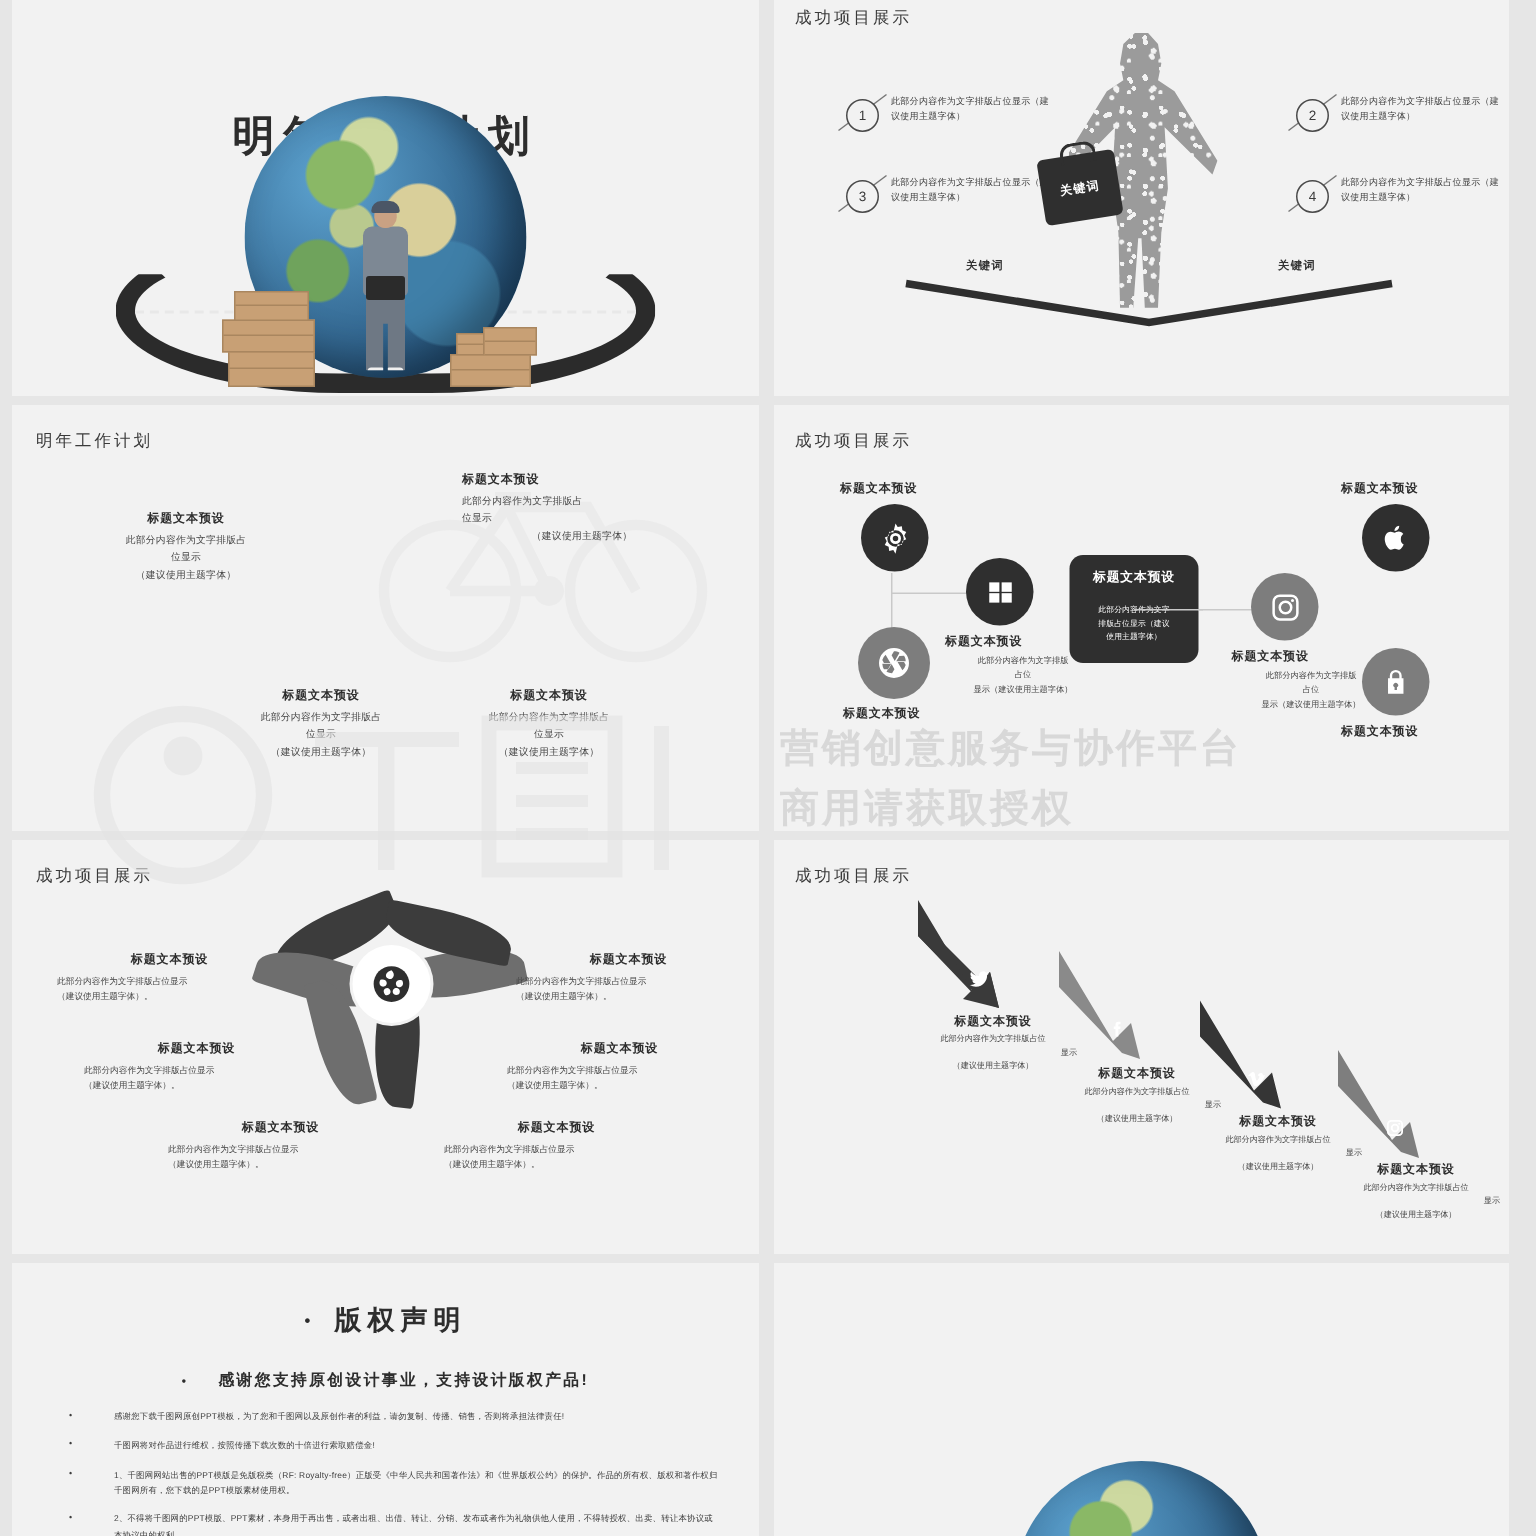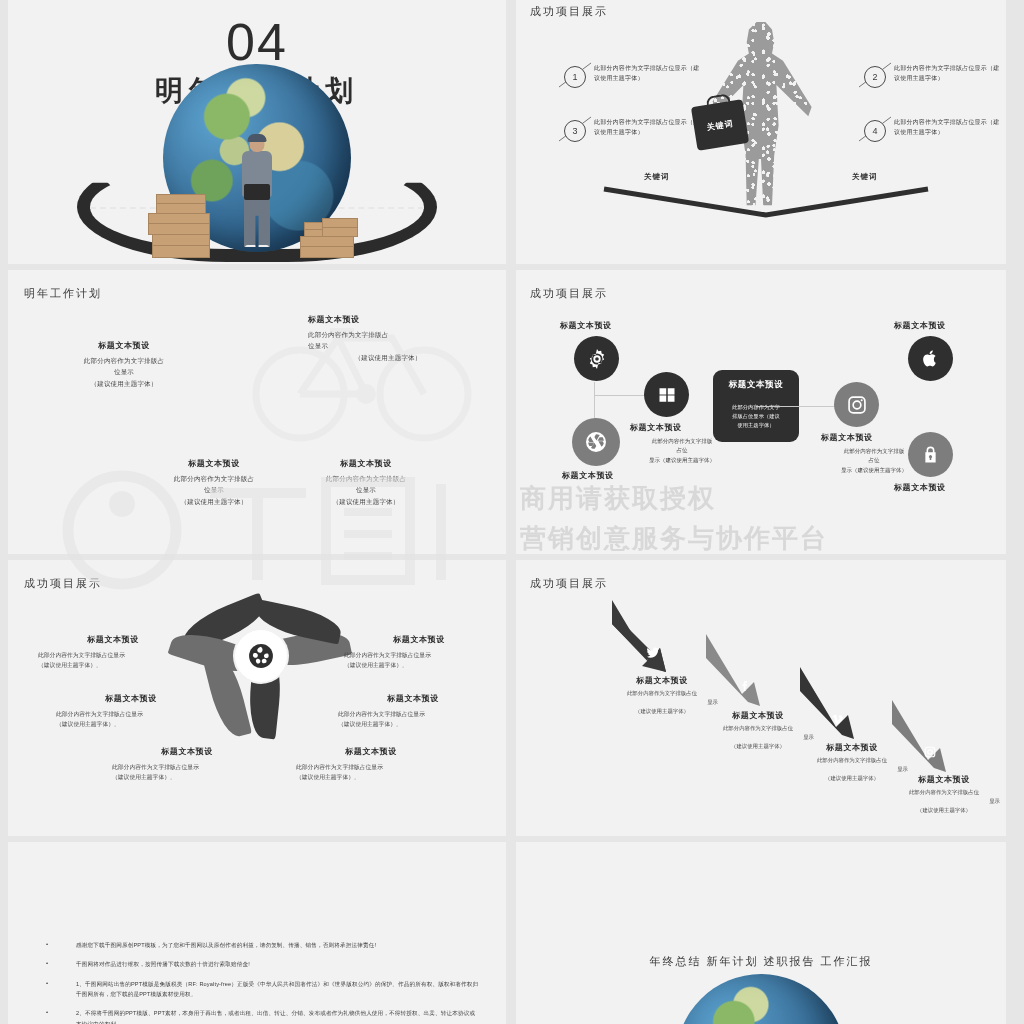--- a/index.html
+++ b/index.html
@@ -240,21 +240,20 @@
     position:absolute;left:0;right:0;top:112px;text-align:center;
     font-size:11px;color:#3a3a3a;letter-spacing:2px;
   }
 </style>
 </head>
 <body>
 
 <div class="page">
 
   <div class="slide s1 c1 r1">
-    <div class="num04">04</div>
     <div class="cover-title">明年工作计划</div>
     <div class="cover-sub">请替换文字内容，点击添加相关标题文字</div>
     <div class="globe-wrap">
       <div class="road"></div>
       <div class="globe"></div>
       <div class="worker">
         <div class="w-legs">
           <div class="w-shoe1"></div>
           <div class="w-shoe2"></div>
         </div>
@@ -542,45 +541,50 @@
     </svg>
     <div class="alabel" style="left:372px;top:214px;width:112px;">
       <div class="h">标题文本预设</div>
       <div class="b">此部分内容作为文字排版占位</div>
       <div class="b" style="margin-top:0;text-align:right">显示</div>
       <div class="b" style="margin-top:0">（建议使用主题字体）</div>
     </div>
   </div>
 
   <div class="slide s7 c1 r4">
+    <div class="cw-title">
+      <span class="dot">•</span><span>版权声明</span>
+    </div>
+    <div class="cw-sub">
+      <span class="dot">•</span><span>感谢您支持原创设计事业，支持设计版权产品!</span>
+    </div>
     <div class="cw-list">
       <div class="cw-li">感谢您下载千图网原创PPT模板，为了您和千图网以及原创作者的利益，请勿复制、传播、销售，否则将承担法律责任!</div>
       <div class="cw-li">千图网将对作品进行维权，按照传播下载次数的十倍进行索取赔偿金!</div>
       <div class="cw-li">1、千图网网站出售的PPT模版是免版税类（RF: Royalty-free）正版受《中华人民共和国著作法》和《世界版权公约》的保护。作品的所有权、版权和著作权归千图网所有，您下载的是PPT模版素材使用权。</div>
       <div class="cw-li">2、不得将千图网的PPT模版、PPT素材，本身用于再出售，或者出租、出借、转让、分销、发布或者作为礼物供他人使用，不得转授权、出卖、转让本协议或本协议中的权利。</div>
     </div>
   </div>
 
   <div class="slide s8 c2 r4">
-    <div class="tags">年终总结 新年计划 述职报告 工作汇报</div>
     <div class="globe-wrap" style="height:60px;">
       <div class="globe" style="width:170px;height:170px;bottom:-112px;"></div>
 
     </div>
   </div>
 
   <svg class="wm-logo" viewBox="0 0 430 120">
     <circle cx="62" cy="60" r="54" fill="none" stroke="#e3e3e3" stroke-width="11"></circle>
     <circle cx="62" cy="34" r="13" fill="#e3e3e3"></circle>
     <rect x="150" y="18" width="96" height="10" fill="#e3e3e3"></rect>
     <rect x="192" y="18" width="11" height="92" fill="#e3e3e3"></rect>
     <rect x="266" y="12" width="84" height="98" fill="none" stroke="#e3e3e3" stroke-width="10"></rect>
     <rect x="284" y="38" width="48" height="8" fill="#e3e3e3"></rect>
     <rect x="284" y="60" width="48" height="8" fill="#e3e3e3"></rect>
     <rect x="284" y="82" width="48" height="8" fill="#e3e3e3"></rect>
     <rect x="376" y="14" width="10" height="96" fill="#e3e3e3"></rect>
   </svg>
   <div class="wm-text">
+    <div>营销创意服务与协作平台</div>
     <div>商用请获取授权</div>
-    <div>营销创意服务与协作平台</div>
   </div>
 
 </div>
 
 </body></html>

